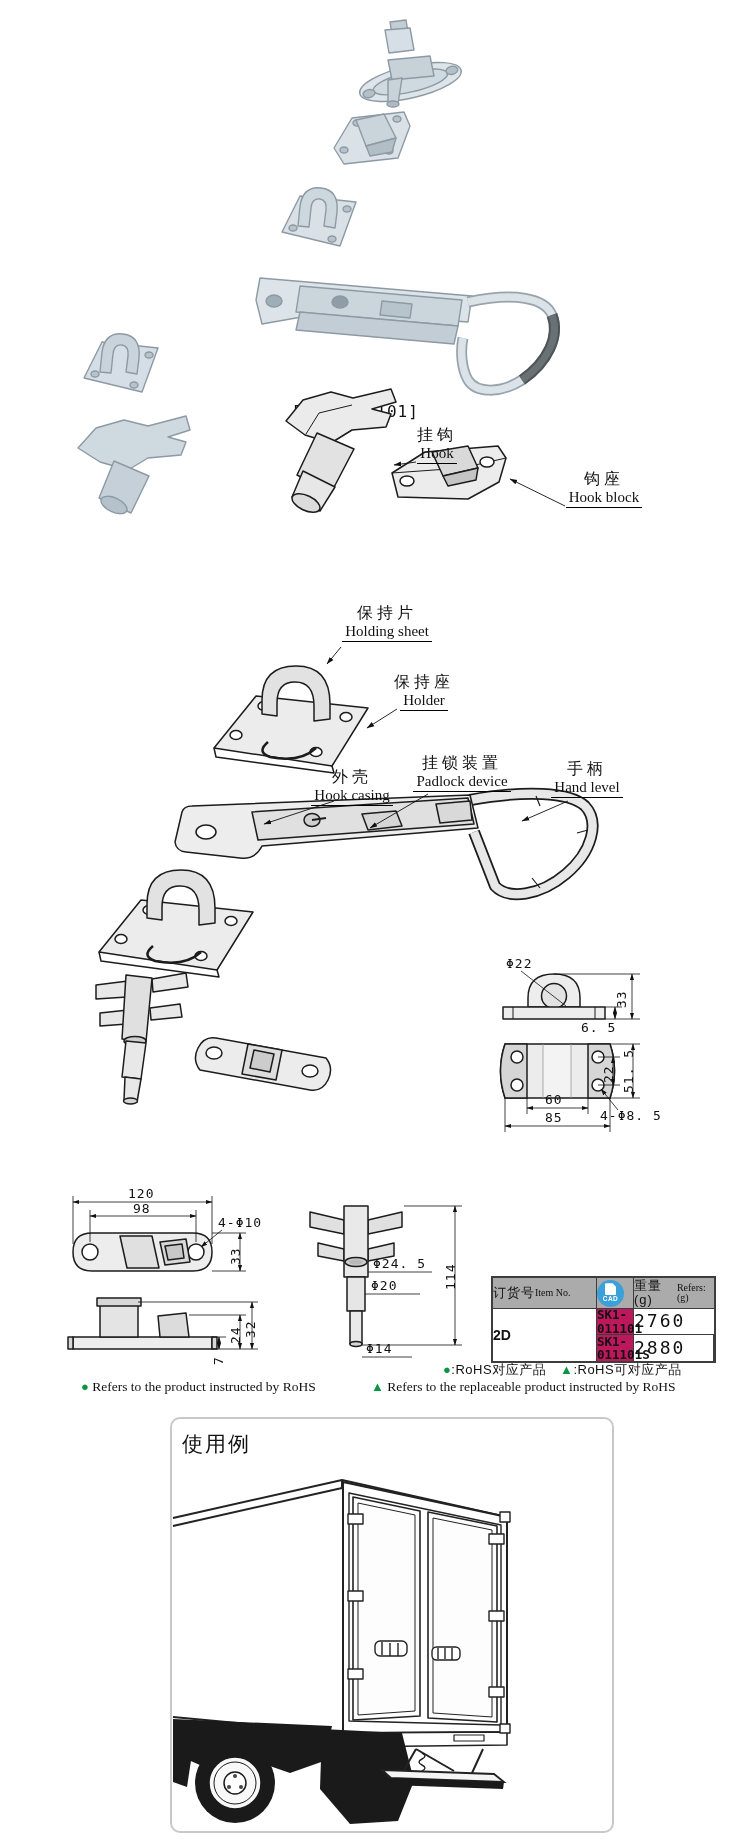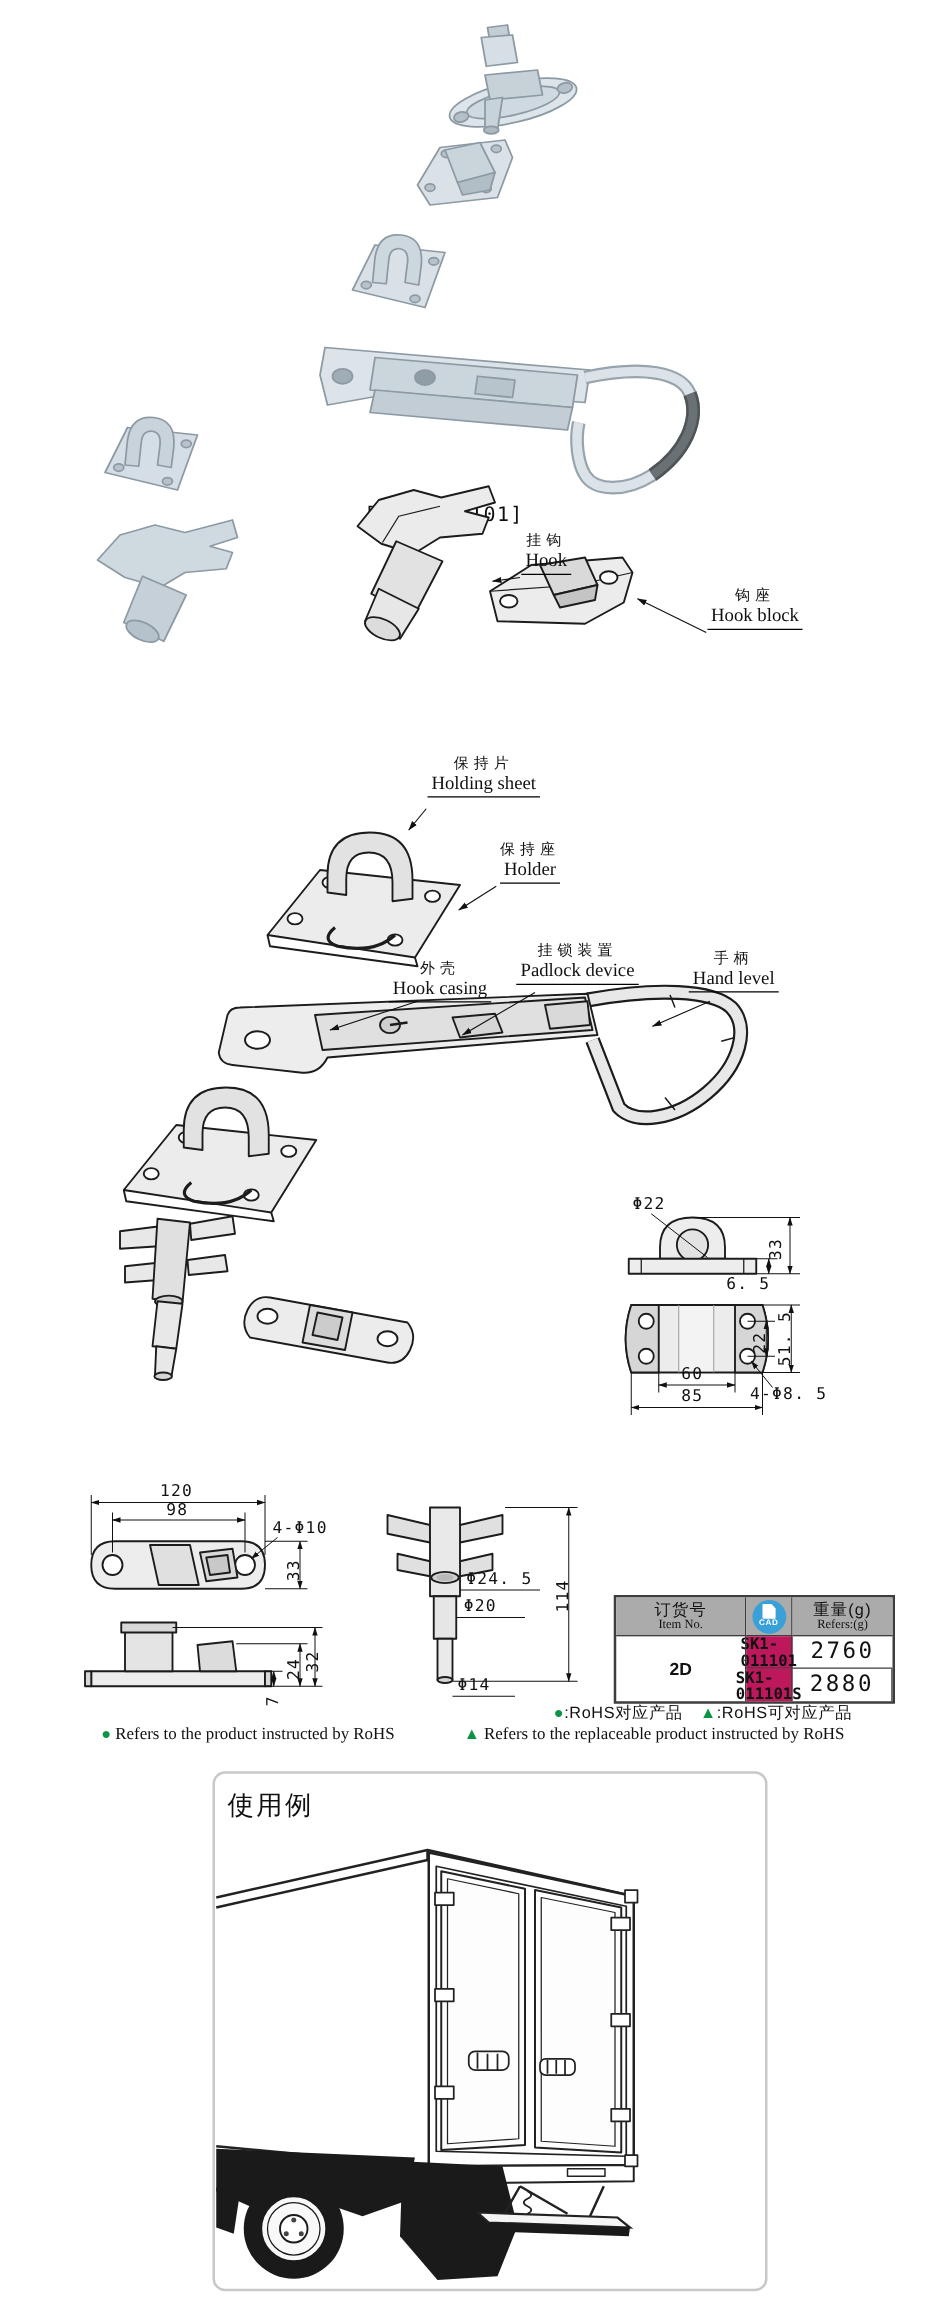--- a/index.html
+++ b/index.html
@@ -2,31 +2,31 @@
 <html><head>
 <meta charset="utf-8">
 <style>
   html,body{margin:0;padding:0;background:#fff;}
   .page{position:relative;width:750px;height:1845px;background:#fff;overflow:hidden;
         font-family:"Liberation Sans",sans-serif;color:#111;}
   .abs{position:absolute;}
   svg{position:absolute;display:block;}
   .model{font-family:"DejaVu Sans Mono",monospace;font-size:16px;letter-spacing:1px;color:#111;white-space:nowrap;margin-top:27px;}
   .lbl{position:absolute;text-align:center;white-space:nowrap;}
-  .lbl .zh{font-family:Liberation Sans, sans-serif;font-size:12px;line-height:1.15;letter-spacing:4px;}
+  .lbl .zh{font-family:Liberation Sans, sans-serif;font-size:16px;line-height:1.15;letter-spacing:4px;}
   .lbl .en{display:inline-block;font-family:"Liberation Serif",serif;font-size:15px;line-height:1.2;
            border-bottom:1.3px solid #000;padding:0 3px 1px;}
   .dim{position:absolute;font-family:"DejaVu Sans Mono",monospace;font-size:13px;letter-spacing:1px;
        color:#111;white-space:nowrap;}
   .rot{transform:rotate(-90deg);transform-origin:0 0;}
   
   .spec{position:absolute;left:491px;top:1276px;border:2px solid #3d3d3d;background:#fff;
         display:grid;grid-template-columns:104px 37px 80px;grid-template-rows:31px 26px 26px;}
   .spec>div{border-right:1.5px solid #3d3d3d;border-bottom:1.5px solid #3d3d3d;
-            display:flex;flex-direction:column;align-items:center;justify-content:center;line-height:1.05;}
+            display:flex;flex-direction:row;align-items:center;justify-content:flex-start;line-height:1.05;}
   .spec>div:nth-child(3n){border-right:none;}
   .spec .hd{background:#ABABAB;}
   .spec .hd .zh{font-size:13px;letter-spacing:1px;}
   .spec .hd .en{font-family:"Liberation Serif",serif;font-size:10px;}
   .spec .green{background:#be185d;font-family:"DejaVu Sans Mono",monospace;font-size:12.5px;font-weight:600;letter-spacing:0;}
   .spec .cad2d{grid-row:2/4;font-size:14px;font-weight:600;border-bottom:none;}
   .spec .wval{font-family:"DejaVu Sans Mono",monospace;font-size:18px;letter-spacing:2px;}
   .spec .last{border-bottom:none;}
   .cadcircle{width:27px;height:27px;border-radius:50%;background:#3AA0D8;display:flex;flex-direction:column;
              align-items:center;justify-content:center;}

